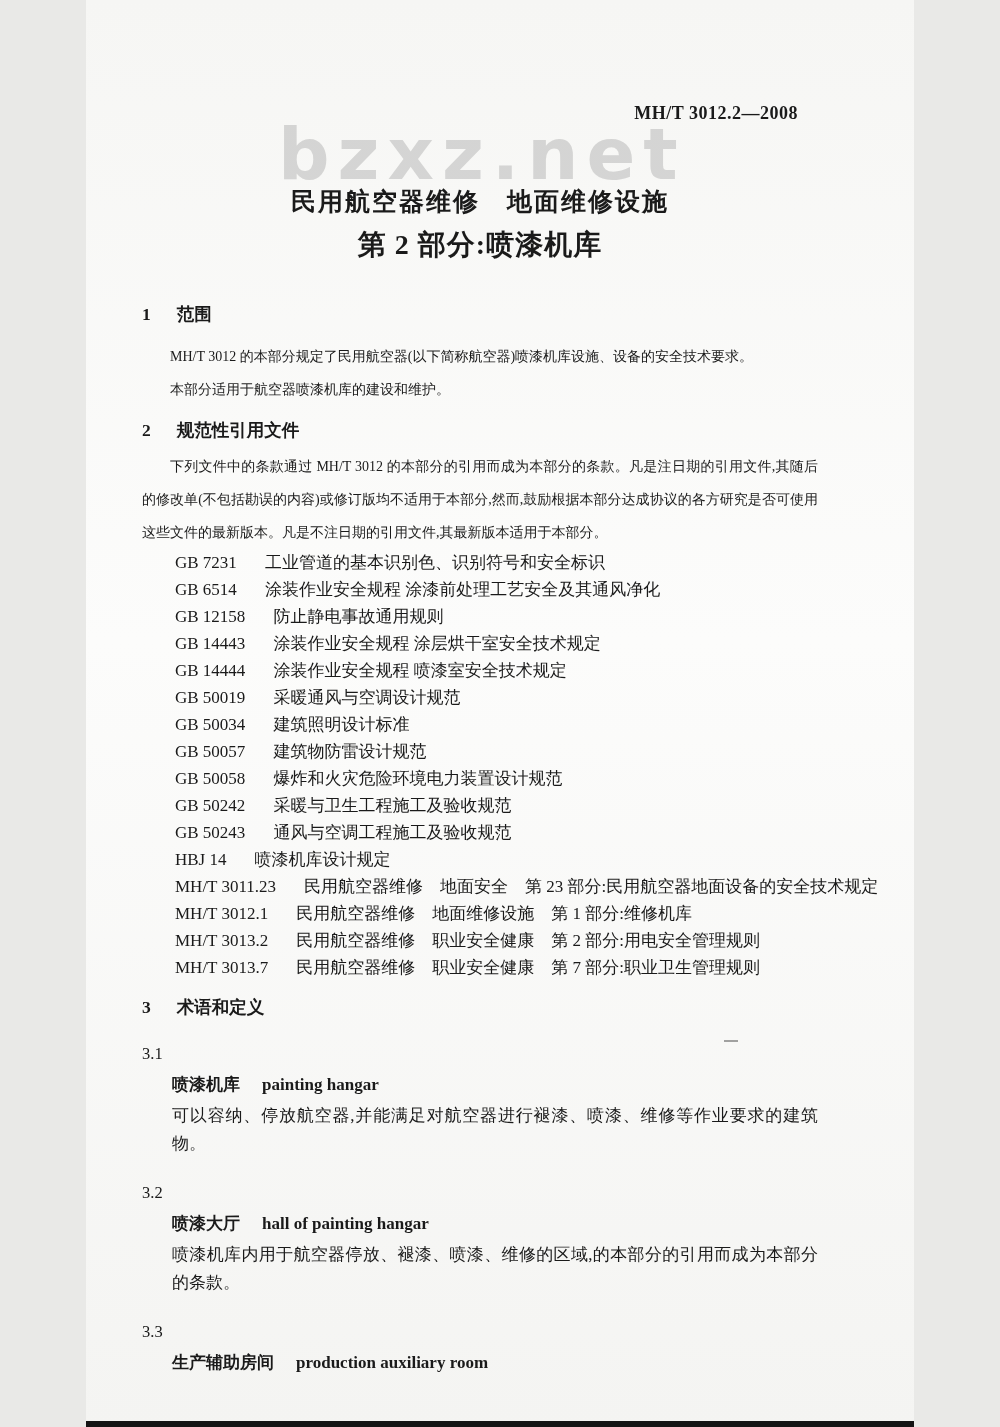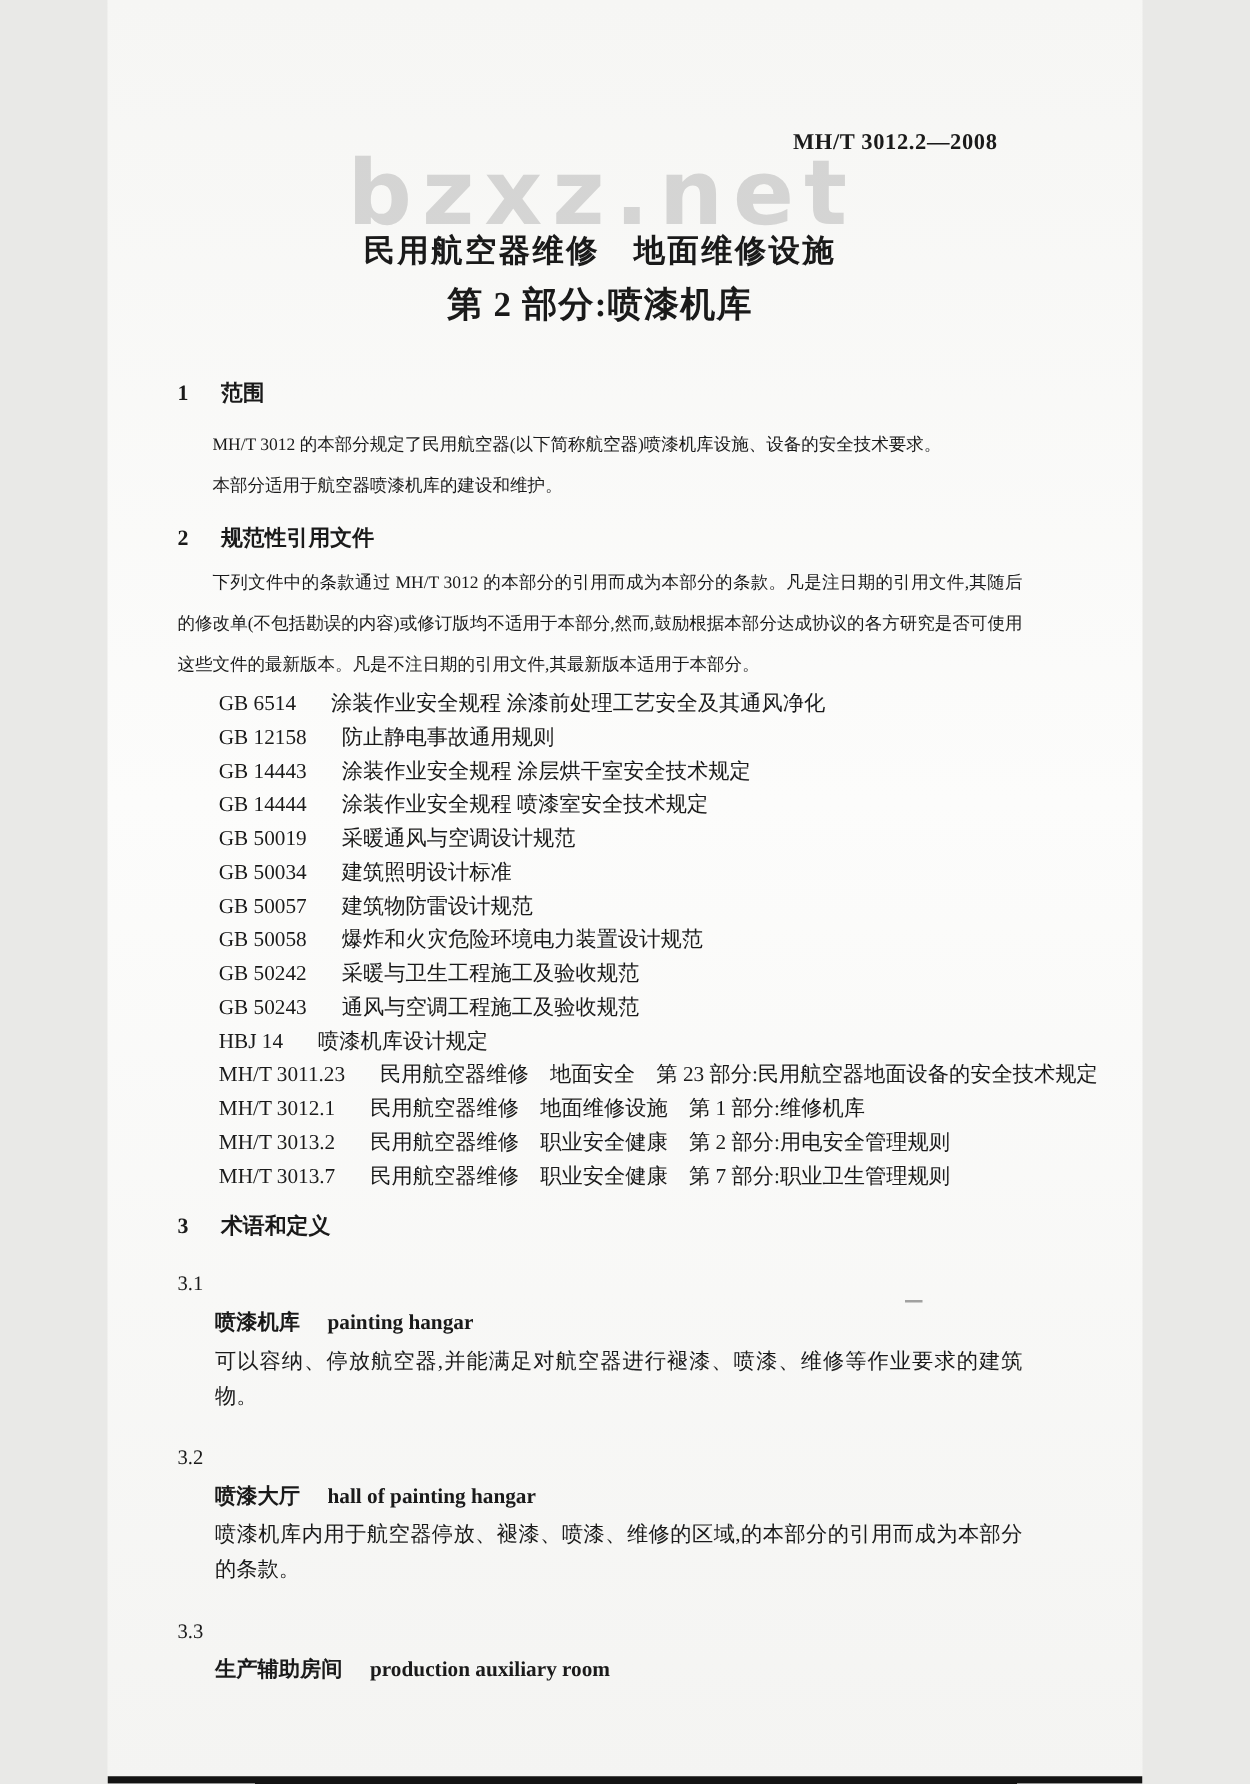--- a/index.html
+++ b/index.html
@@ -142,20 +142,21 @@
     </div>
     <p class="para p-first">MH/T 3012 的本部分规定了民用航空器(以下简称航空器)喷漆机库设施、设备的安全技术要求。</p>
     <p class="para">本部分适用于航空器喷漆机库的建设和维护。</p>
 
     <div class="sec-heading h-sec2">
       <span class="sec-num">2</span><span>规范性引用文件</span>
     </div>
     <p class="para p-sec2">下列文件中的条款通过 MH/T 3012 的本部分的引用而成为本部分的条款。凡是注日期的引用文件,其随后的修改单(不包括勘误的内容)或修订版均不适用于本部分,然而,鼓励根据本部分达成协议的各方研究是否可使用这些文件的最新版本。凡是不注日期的引用文件,其最新版本适用于本部分。</p>
 
     <ul class="refs">
+      <li><span class="ref-code">GB 7231</span><span>工业管道的基本识别色、识别符号和安全标识</span></li>
       <li><span class="ref-code">GB 6514</span><span>涂装作业安全规程 涂漆前处理工艺安全及其通风净化</span></li>
       <li><span class="ref-code">GB 12158</span><span>防止静电事故通用规则</span></li>
       <li><span class="ref-code">GB 14443</span><span>涂装作业安全规程 涂层烘干室安全技术规定</span></li>
       <li><span class="ref-code">GB 14444</span><span>涂装作业安全规程 喷漆室安全技术规定</span></li>
       <li><span class="ref-code">GB 50019</span><span>采暖通风与空调设计规范</span></li>
       <li><span class="ref-code">GB 50034</span><span>建筑照明设计标准</span></li>
       <li><span class="ref-code">GB 50057</span><span>建筑物防雷设计规范</span></li>
       <li><span class="ref-code">GB 50058</span><span>爆炸和火灾危险环境电力装置设计规范</span></li>
       <li><span class="ref-code">GB 50242</span><span>采暖与卫生工程施工及验收规范</span></li>
       <li><span class="ref-code">GB 50243</span><span>通风与空调工程施工及验收规范</span></li>

